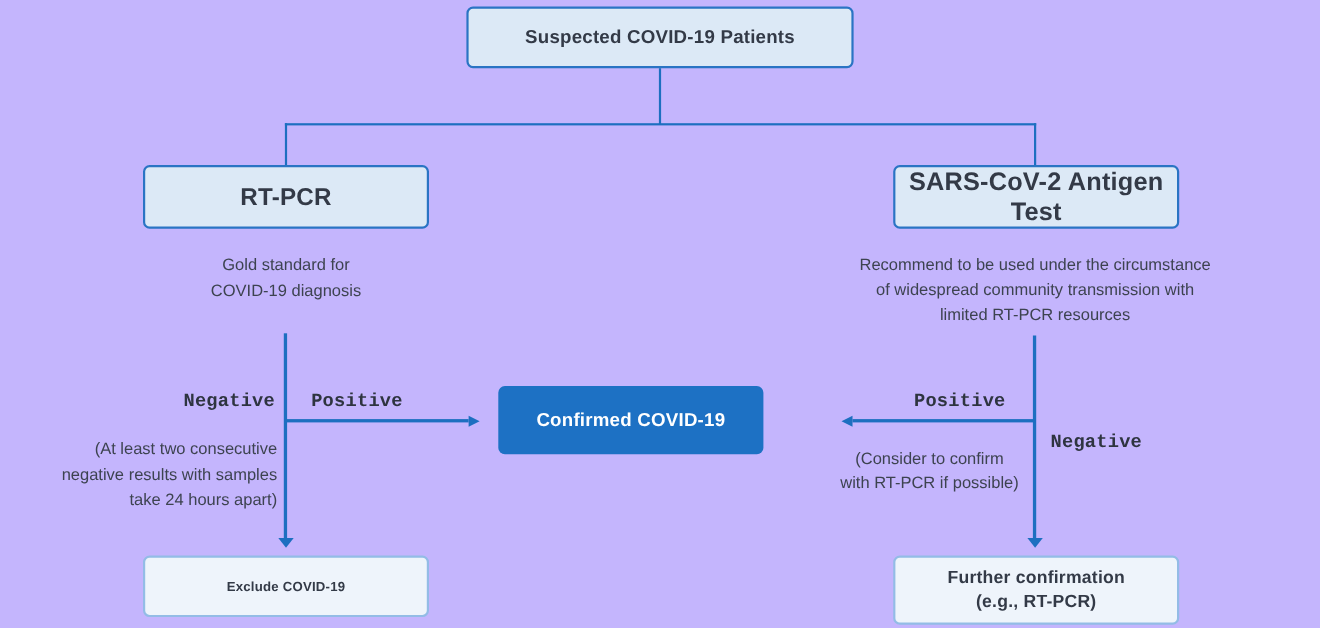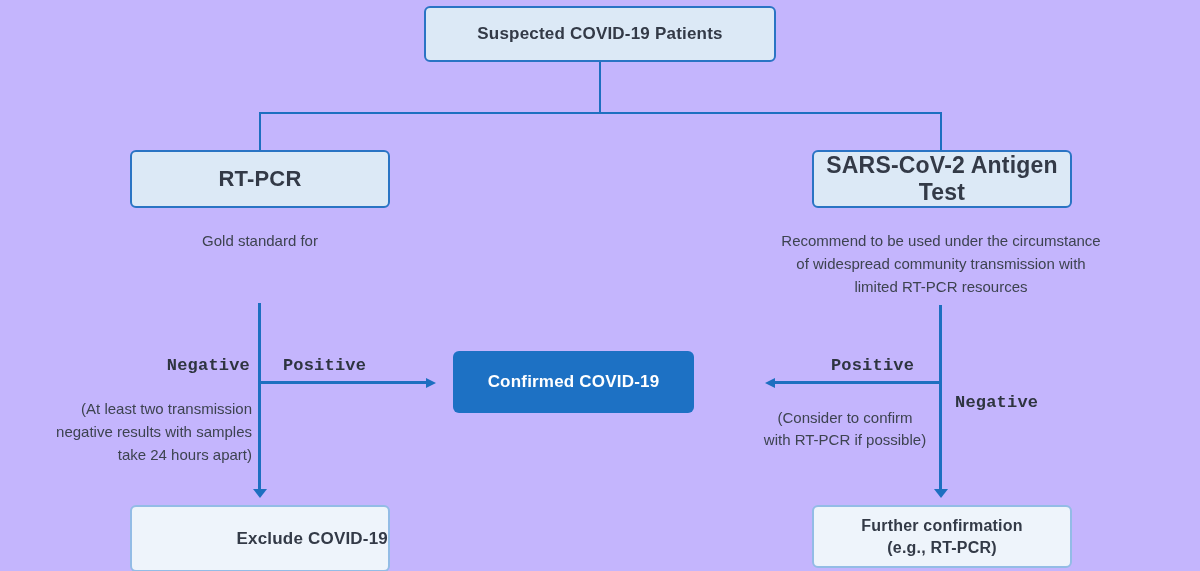--- a/index.html
+++ b/index.html
@@ -105,20 +105,21 @@
   <div class="node node-primary" style="left:130px; top:150px; width:260px; height:58px; font-size:22px;">
     <span>RT-PCR</span>
   </div>
 
   <div class="node node-primary" style="left:812px; top:150px; width:260px; height:58px; font-size:23px;">
     <span>SARS-CoV-2 Antigen Test</span>
   </div>
 
   <div class="caption" style="left:140px; top:229px; width:240px;">
     <div>Gold standard for</div>
+    <div>COVID-19 diagnosis</div>
   </div>
 
   <div class="caption" style="left:761px; top:229px; width:360px; line-height:23px;">
     <div>Recommend to be used under the circumstance</div>
     <div>of widespread community transmission with</div>
     <div>limited RT-PCR resources</div>
   </div>
 
   <div class="line" style="left:258px; top:303px; width:3px; height:187px;"></div>
   <div class="arrow-down-head" style="left:253px; top:489px;"></div>
@@ -129,38 +130,38 @@
   <div class="line" style="left:939px; top:305px; width:3px; height:185px;"></div>
   <div class="arrow-down-head" style="left:934px; top:489px;"></div>
 
   <div class="line" style="left:775px; top:381px; width:166px; height:3px;"></div>
   <div class="arrow-left-head" style="left:765px; top:378px;"></div>
 
   <div class="edge-label" style="left:100px; top:356px; width:150px; text-align:right;">Negative</div>
   <div class="edge-label" style="left:262px; top:356px; width:125px; text-align:center;">Positive</div>
 
   <div class="note" style="left:10px; top:397px; width:242px; text-align:right;">
-    <div>(At least two transmission</div>
+    <div>(At least two consecutive</div>
     <div>negative results with samples</div>
     <div>take 24 hours apart)</div>
   </div>
 
   <div class="edge-label" style="left:810px; top:356px; width:125px; text-align:center;">Positive</div>
   <div class="edge-label" style="left:955px; top:393px; width:120px; text-align:left;">Negative</div>
 
   <div class="note" style="left:745px; top:407px; width:200px; text-align:center; line-height:22px;">
     <div>(Consider to confirm</div>
     <div>with RT-PCR if possible)</div>
   </div>
 
   <div class="node node-confirmed" style="left:453px; top:351px; width:241px; height:62px; font-size:17px;">
     <span>Confirmed COVID-19</span>
   </div>
 
-  <div class="node node-outcome" style="left:130px; top:505px; width:260px; height:67px; font-size:17px;justify-content:flex-end;">
+  <div class="node node-outcome" style="left:130px; top:505px; width:260px; height:56px; font-size:12px;">
     <span>Exclude COVID-19</span>
   </div>
 
   <div class="node node-outcome" style="left:812px; top:505px; width:260px; height:63px; font-size:16px; line-height:22px; flex-direction:column;">
     <div>Further confirmation</div>
     <div>(e.g., RT-PCR)</div>
   </div>
 
 </div>
 

